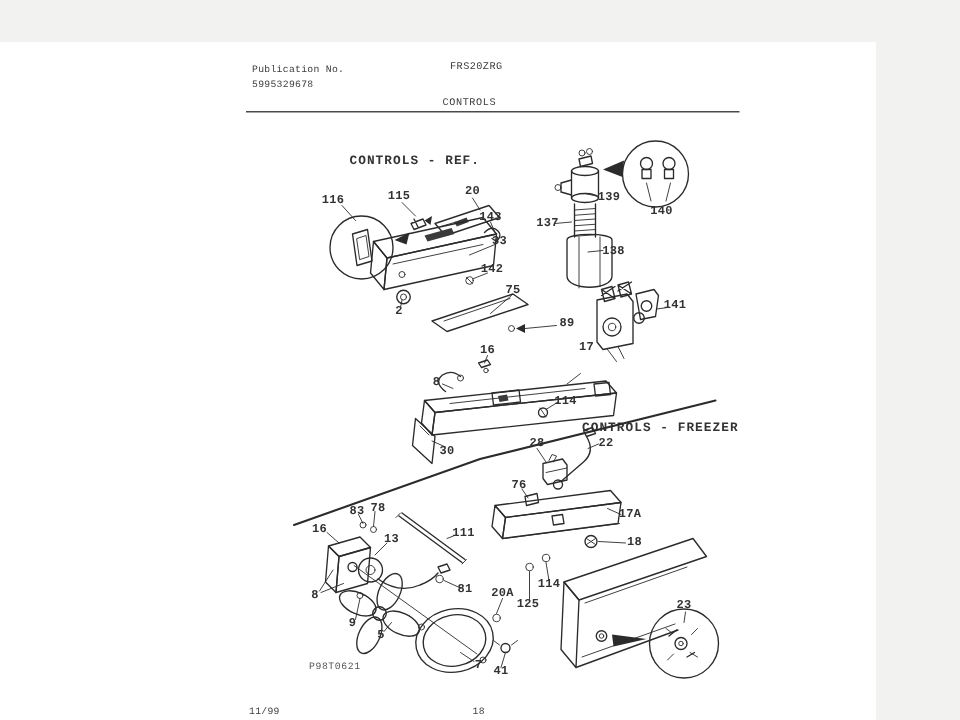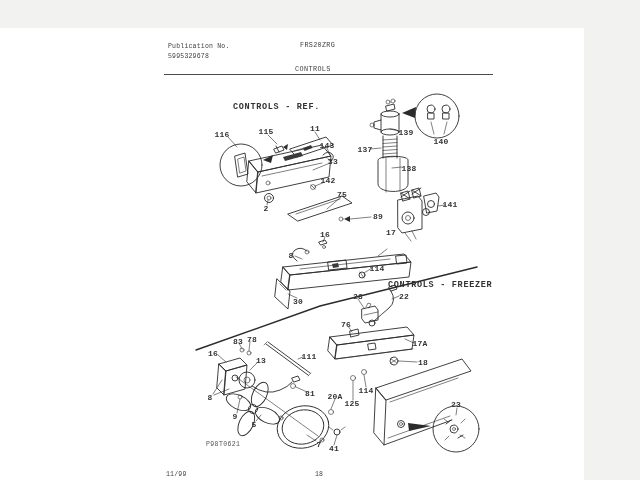--- a/index.html
+++ b/index.html
@@ -215,21 +215,21 @@
         M417,334 L399,333 M218,327 L226,334 M239,315 L242,321 M250,313 L249,323 M258,334 L250,342
         M303,329 L298,331 M307,364 L296,359 M213,366 L222,352 M214,367 L229,361 M237,385 L240,371
         M256,393 L261,387 M316,413 L307,407 M334,417 L337,407 M335,371 L331,381 M353,372 L353,353
         M366,359 L364,347 M457,380 L456,387"></path>
     </g>
   </svg>
 
   <div class="abs" style="left:0;top:0;width:640px;height:480px;pointer-events:none;">
       <span class="callout" style="left: 222px; top: 106px;">116</span>
       <span class="callout" style="left: 266px; top: 103px;">115</span>
-      <span class="callout" style="left: 315px; top: 100px;">11</span>
+      <span class="callout" style="left: 315px; top: 100px;">20</span>
       <span class="callout" style="left: 327px; top: 117px;">143</span>
       <span class="callout" style="left: 333px; top: 133px;">33</span>
       <span class="callout" style="left: 328px; top: 152px;">142</span>
       <span class="callout" style="left: 266px; top: 180px;">2</span>
       <span class="callout" style="left: 406px; top: 104px; text-align: center;">139</span>
       <span class="callout" style="left: 441px; top: 113px;">140</span>
       <span class="callout" style="left: 365px; top: 121px;">137</span>
       <span class="callout" style="left: 409px; top: 140px;">138</span>
       <span class="callout" style="left: 342px; top: 166px; text-align: center;">75</span>
       <span class="callout" style="left: 378px; top: 188px;">89</span>

